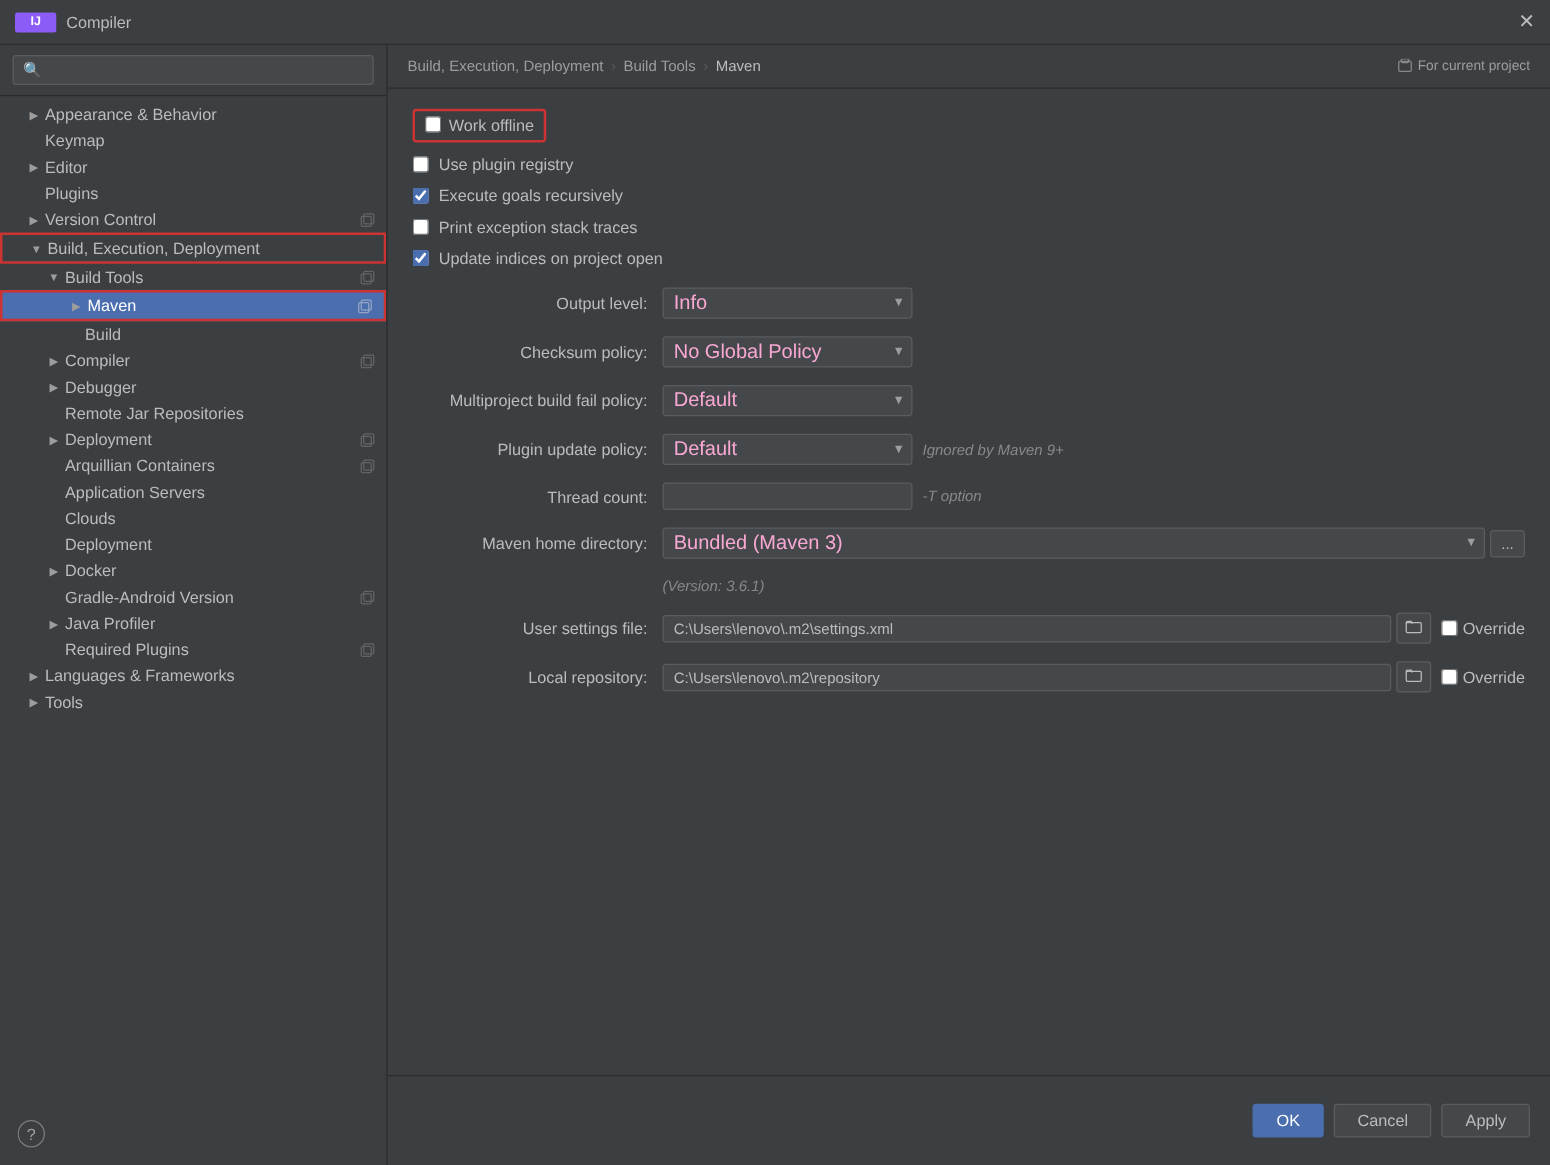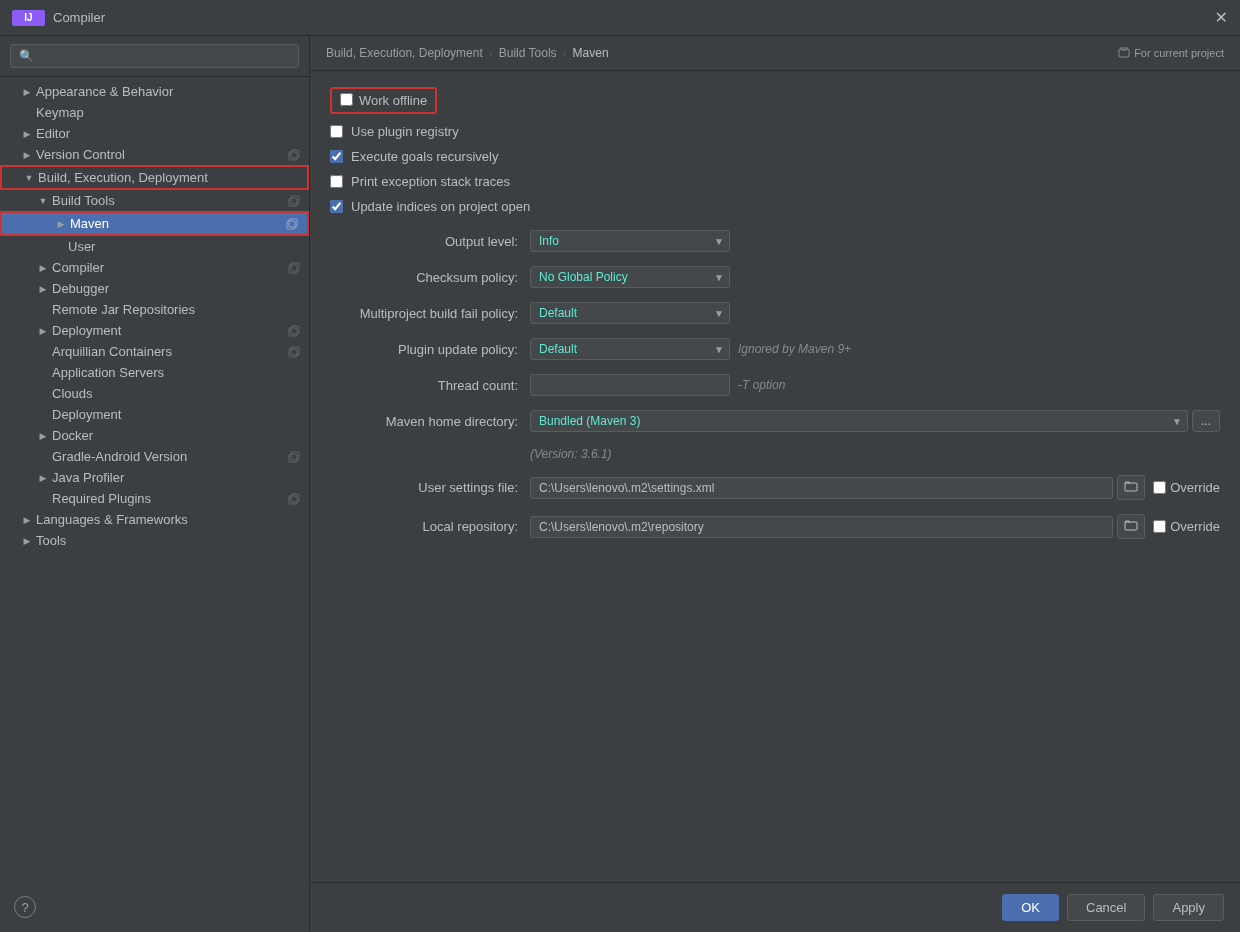--- a/index.html
+++ b/index.html
@@ -186,24 +186,24 @@
       padding-right: 12px;
     }
     .form-field {
       display: flex;
       align-items: center;
       gap: 8px;
     }
     .dropdown {
       background: #45484a;
       border: 1px solid #5a5d5f;
-      color: #5eead4;
+      color: #f9a8d4;
       padding: 3px 8px;
       border-radius: 3px;
-      font-size: 12px;
+      font-size: 16px;
       appearance: none;
       min-width: 180px;
       cursor: pointer;
       outline: none;
     }
     .dropdown-wrapper {
       position: relative;
       display: inline-flex;
       align-items: center;
     }
@@ -274,21 +274,21 @@
       display: flex;
       align-items: center;
       gap: 4px;
       white-space: nowrap;
     }
     
     .dialog-footer {
       display: flex;
       align-items: center;
       justify-content: flex-end;
-      padding: 11px 16px;
+      padding: 22px 16px;
       border-top: 1px solid #2b2b2b;
       gap: 8px;
       background: #3c3f41;
     }
     .btn {
       padding: 5px 18px;
       border-radius: 3px;
       cursor: pointer;
       font-size: 13px;
       border: 1px solid #5a5d5f;
@@ -360,20 +360,24 @@
         <div class="tree-item indent-1">
           <span class="expand-icon"></span>
           <span class="tree-item-label">Keymap</span>
         </div>
 
         <div class="tree-item indent-1">
           <span class="expand-icon">▶</span>
           <span class="tree-item-label">Editor</span>
         </div>
 
+        <div class="tree-item indent-1">
+          <span class="expand-icon"></span>
+          <span class="tree-item-label">Plugins</span>
+        </div>
 
         <div class="tree-item indent-1">
           <span class="expand-icon">▶</span>
           <span class="tree-item-label">Version Control</span>
           <svg class="copy-icon" viewBox="0 0 14 14" fill="none">
             <rect x="2" y="4" width="8" height="8" rx="1" stroke="#888" stroke-width="1"></rect>
             <rect x="4" y="2" width="8" height="8" rx="1" stroke="#888" stroke-width="1"></rect>
           </svg>
         </div>
 
@@ -396,21 +400,21 @@
           <span class="tree-item-label">Maven</span>
           <svg class="copy-icon" viewBox="0 0 14 14" fill="none">
             <rect x="2" y="4" width="8" height="8" rx="1" stroke="#ddd" stroke-width="1"></rect>
             <rect x="4" y="2" width="8" height="8" rx="1" stroke="#ddd" stroke-width="1"></rect>
           </svg>
         </div>
 
 
         <div class="tree-item indent-3">
           <span class="expand-icon"></span>
-          <span class="tree-item-label">User</span>
+          <span class="tree-item-label">Build</span>
         </div>
 
         <div class="tree-item indent-2">
           <span class="expand-icon">▶</span>
           <span class="tree-item-label">Compiler</span>
           <svg class="copy-icon" viewBox="0 0 14 14" fill="none">
             <rect x="2" y="4" width="8" height="8" rx="1" stroke="#888" stroke-width="1"></rect>
             <rect x="4" y="2" width="8" height="8" rx="1" stroke="#888" stroke-width="1"></rect>
           </svg>
         </div>

